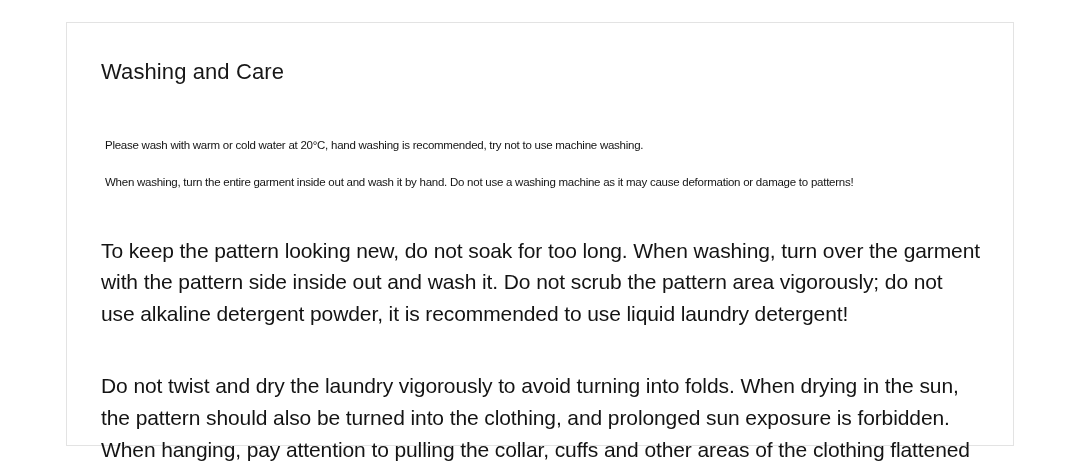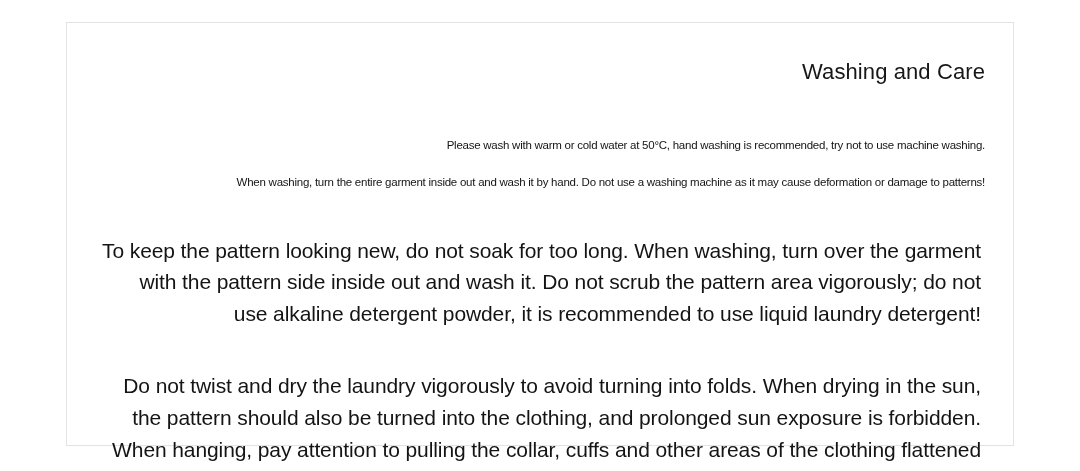--- a/index.html
+++ b/index.html
@@ -16,21 +16,20 @@
   }
   .page {
     position: absolute;
     left: 66px;
     top: 22px;
     width: 948px;
     height: 424px;
     border: 1px solid #e3e3e3;
     background: #ffffff;
     box-sizing: border-box;
-    text-align: right;
   }
   .content {
     position: absolute;
     left: 34px;
     top: 36px;
     right: 28px;
   }
   .title {
     font-size: 22px;
     font-weight: 400;
@@ -70,21 +69,21 @@
 </style>
 </head>
 <body>
 
 <div class="page">
   <div class="content">
 
     <h1 class="title">Washing and Care</h1>
 
     <div class="small-block">
-      <p class="small-line">Please wash with warm or cold water at 50°C, hand washing is recommended, try not to use machine washing.</p>
+      <p class="small-line">Please wash with warm or cold water at 20°C, hand washing is recommended, try not to use machine washing.</p>
       <p class="small-line">When washing, turn the entire garment inside out and wash it by hand. Do not use a washing machine as it may cause deformation or damage to patterns!</p>
     </div>
 
     <p class="para para-1">To keep the pattern looking new, do not soak for too long. When washing, turn over the garment with the pattern side inside out and wash it. Do not scrub the pattern area vigorously; do not use alkaline detergent powder, it is recommended to use liquid laundry detergent!</p>
 
     <p class="para para-2">Do not twist and dry the laundry vigorously to avoid turning into folds. When drying in the sun, the pattern should also be turned into the clothing, and prolonged sun exposure is forbidden. When hanging, pay attention to pulling the collar, cuffs and other areas of the clothing flattened to avoid deformation!</p>
 
   </div>
 </div>
 

